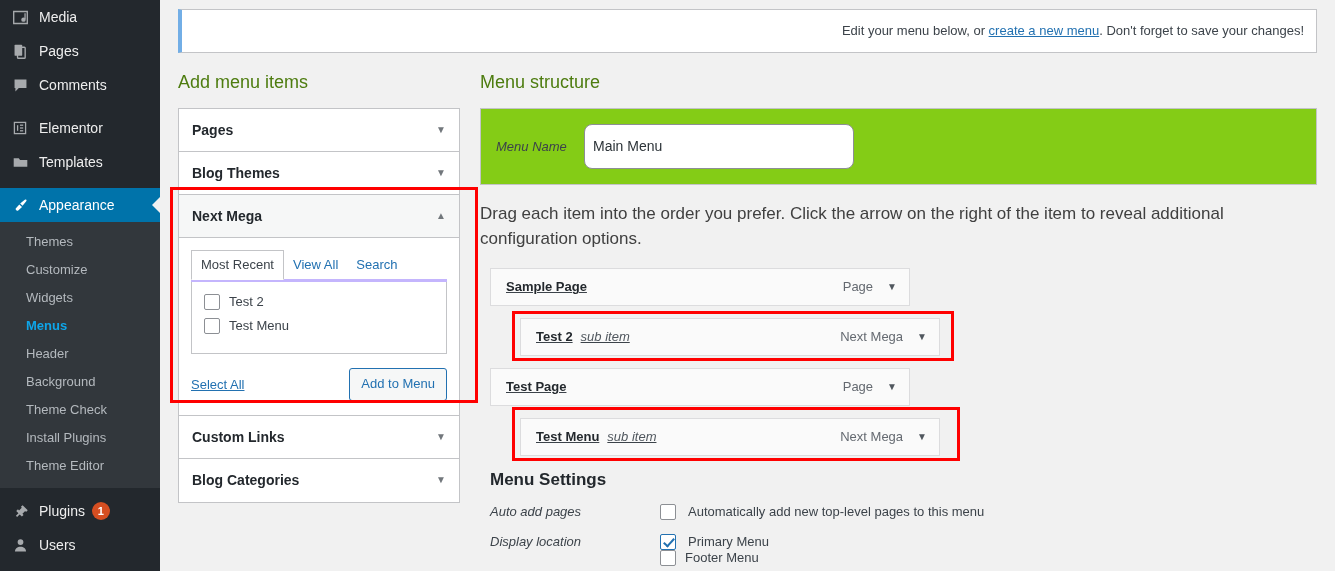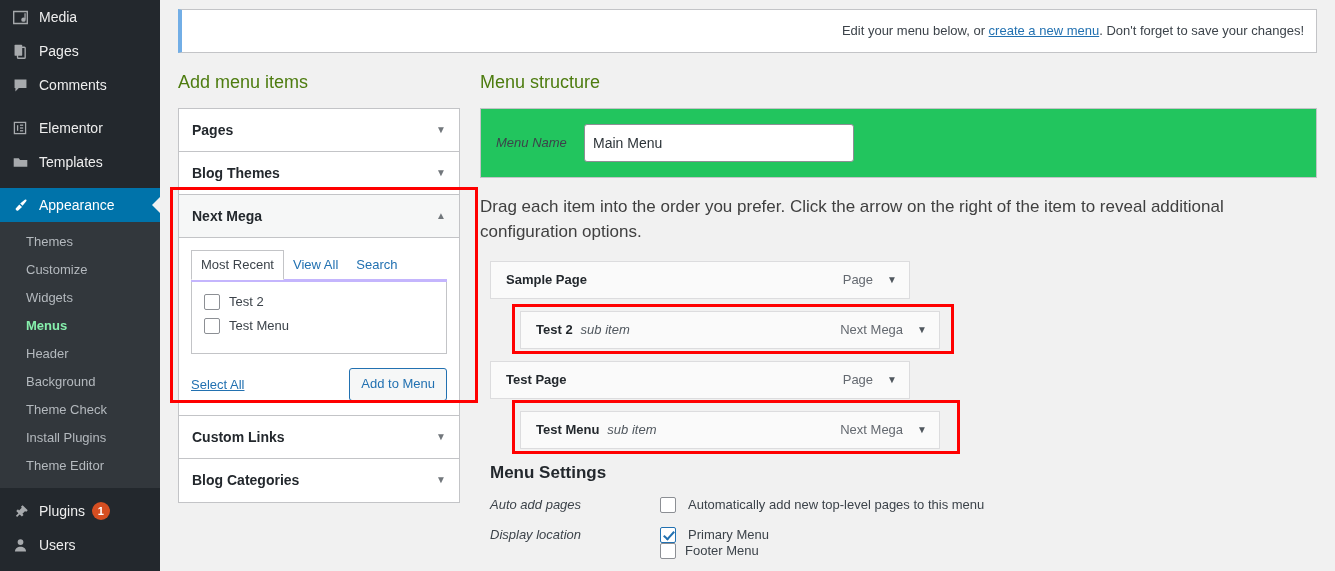--- a/index.html
+++ b/index.html
@@ -44,21 +44,21 @@
     margin-top: -8px; border-style: solid;
     border-width: 8px 8px 8px 0;
     border-color: transparent #f1f1f1 transparent transparent;
   }
   .submenu { background: #32373c; padding: 6px 0 8px 0; }
   .sub-item {
     display: block; padding: 5px 0 5px 26px;
     font-size: 13px; color: #b4b9be; cursor: pointer;
     line-height: 18px;
   }
-  .sub-item.active { color: #86efac; font-weight: bold; }
+  .sub-item.active { color: #0ea5e9; font-weight: bold; }
   .badge {
     display: inline-flex; align-items: center; justify-content: center;
     min-width: 18px; height: 18px; padding: 0 5px;
     margin-left: 7px; border-radius: 9px;
     background: #d54e21; color: #fff;
     font-size: 11px; font-weight: bold; line-height: 1;
   }
 
   
   .content {
@@ -131,44 +131,44 @@
     background: #f6f7f7; border: 1px solid #2271b1;
     color: #2271b1; border-radius: 3px; padding: 5px 11px;
     font-size: 13px; cursor: pointer; line-height: 1.6;
   }
 
   
   .panel-box { background: #fff; border: 1px solid #c3c4c7; }
   .name-row {
     display: flex; align-items: center;
     padding: 15px 15px; border-bottom: 1px solid #c3c4c7;
-    background: #22c55e; position: relative;
+    background: #84cc16; position: relative;
   }
   .name-label {
     font-style: italic; font-size: 13px; color: #3c434a;
     width: 88px; flex: 0 0 88px;
   }
   .name-input {
-    width: 270px; height: 38px; padding: 0 8px;
-    border: 1px solid #8c8f94; border-radius: 3px;
+    width: 270px; height: 45px; padding: 0 8px;
+    border: 1px solid #8c8f94; border-radius: 8px;
     font-size: 14px; color: #2c3338; background: #fff;
     font-family: "Liberation Sans", sans-serif;
   }
 
   .drag-hint { font-size: 17px; color: #404040; margin: 16px 0 16px 0; line-height: 1.5; }
 
   .menu-list { padding: 0 0 0 10px; }
   .mrow {
     display: flex; align-items: center; justify-content: space-between;
     background: #fafafa; border: 1px solid #dcdcde;
     height: 38px; padding: 0 12px 0 15px;
     width: 420px; margin-bottom: 12px;
   }
   .mrow.sub { margin-left: 30px; }
-  .mrow-left { display: flex; align-items: center; }
+  .mrow-left { display: flex; align-items: center; text-decoration: underline; }
   .mrow-title { font-size: 13px; font-weight: bold; color: #23282d; }
   .mrow-sub { font-style: italic; font-size: 13px; color: #50575e; margin-left: 8px; }
   .mrow-right { display: flex; align-items: center; }
   .mrow-type { font-size: 13px; color: #646970; margin-right: 14px; }
   .mrow-arrow { color: #50575e; font-size: 10px; }
 
   .hl-wrap { position: relative; display: inline-block; }
   .redbox {
     position: absolute; border: 3px solid #ff0000;
     pointer-events: none; z-index: 5;

